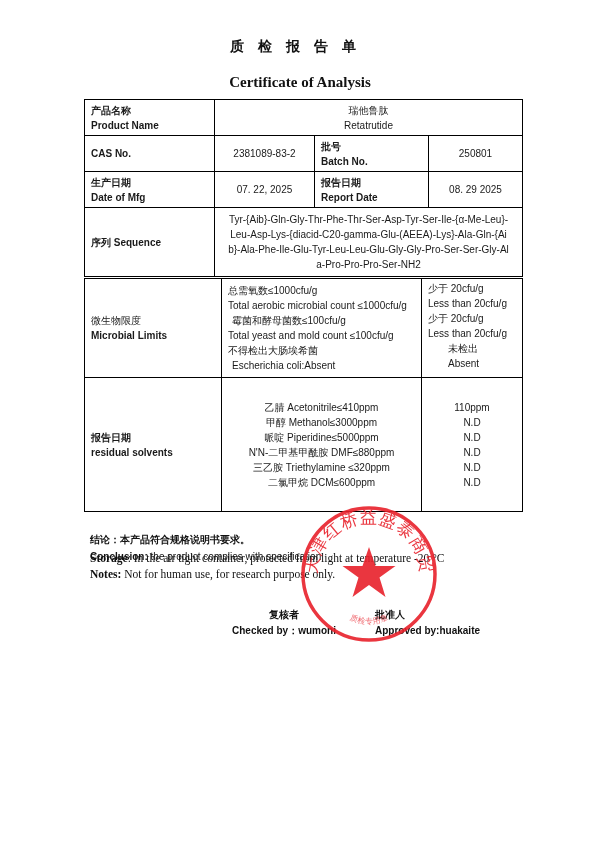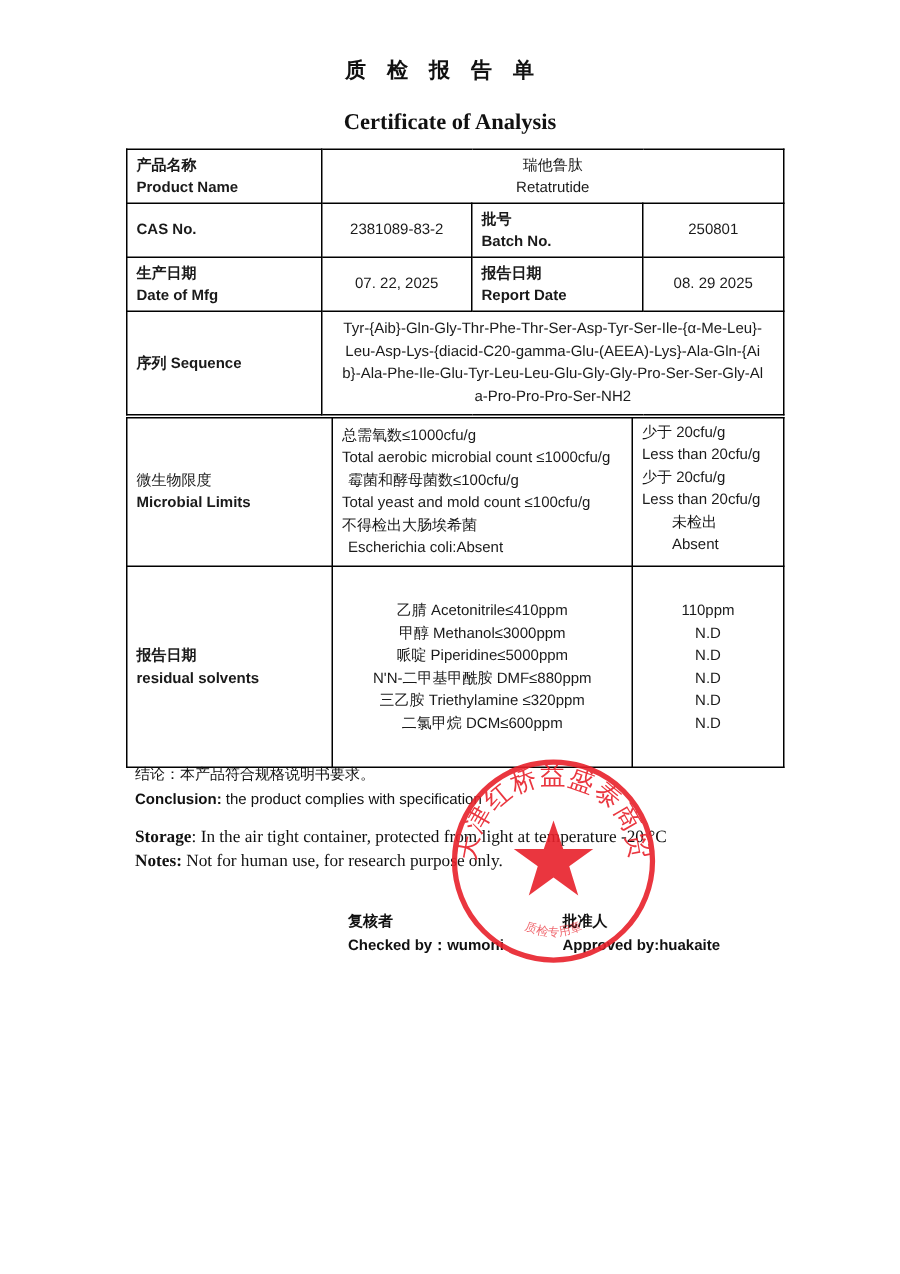--- a/index.html
+++ b/index.html
@@ -34,31 +34,31 @@
   .micro-spec { font-size: 10px; line-height: 12.2px; padding-top: 4px !important; padding-bottom: 4px !important; }
   .micro-spec span, .micro-res span { display: block; }
   .micro-res { font-size: 10px; line-height: 12.2px; vertical-align: top !important; padding-top: 2px !important; }
   .indent1 { padding-left: 4px; }
   .indent2 { padding-left: 20px; }
 
   .solv-spec, .solv-res { text-align: center; font-size: 10px; line-height: 16px; }
   .solv-spec span, .solv-res span { display: block; }
 
   .conclusion { position: absolute; left: 90px; top: 508px; font-family: "Liberation Sans", sans-serif; font-size: 10px; line-height: 17px; }
-  .conclusion .cn { font-weight: normal; display: block; }
+  .conclusion .cn { font-weight: bold; display: block; margin-top: 23px; }
   .conclusion b { font-weight: bold; }
 
   .storage { position: absolute; left: 90px; top: 550px; font-family: "Liberation Serif", serif; font-size: 11.5px; line-height: 16px; }
   .storage div { white-space: nowrap; }
   .storage b { font-weight: bold; }
 
   .sign { position: absolute; top: 607px; font-family: "Liberation Sans", sans-serif; font-size: 10px; line-height: 16px; font-weight: bold; }
   .sign span { display: block; }
   #sign-analysis { left: 90px; }
-  #sign-checked { left: 232px; }
+  #sign-checked { left: 232px; text-align: center; }
   #sign-approved { left: 375px; }
 
   .stamp { position: absolute; left: 300px; top: 505px; width: 138px; height: 138px; opacity: 0.9; }
 
   .footer { position: absolute; left: 0; top: 786px; width: 600px; text-align: center; font-family: "DejaVu Sans", sans-serif; font-size: 8px; letter-spacing: 3px; color: #333; }
 </style>
 </head>
 <body>
 
 <div class="page">

